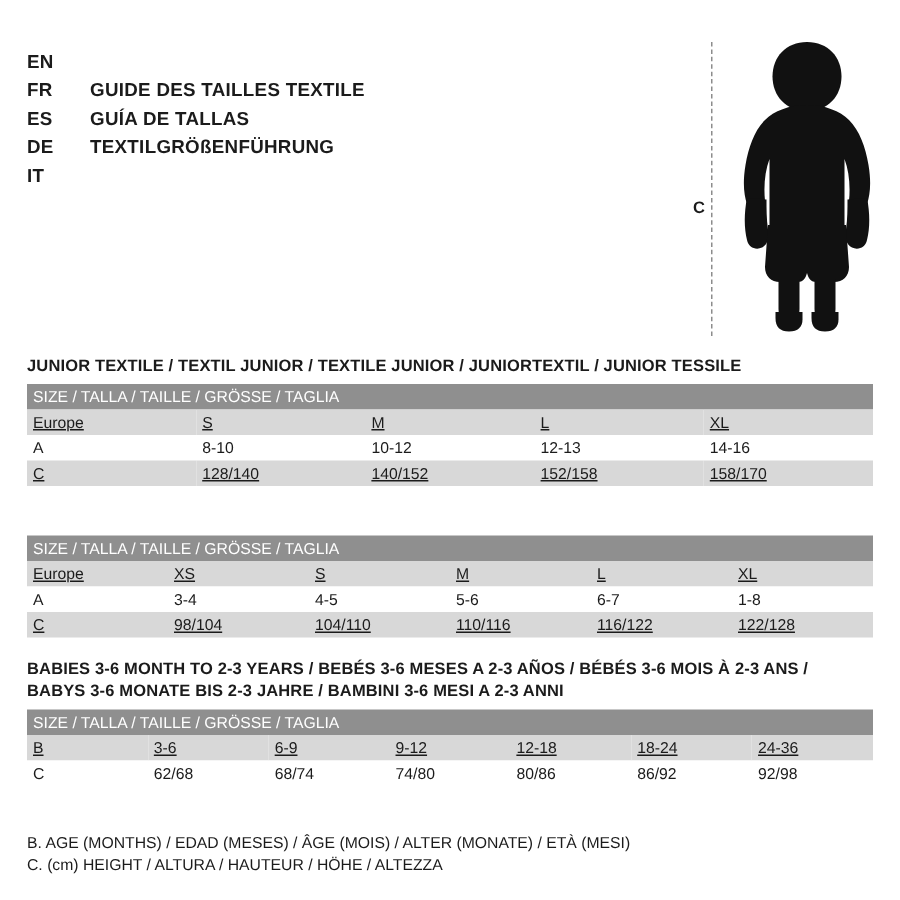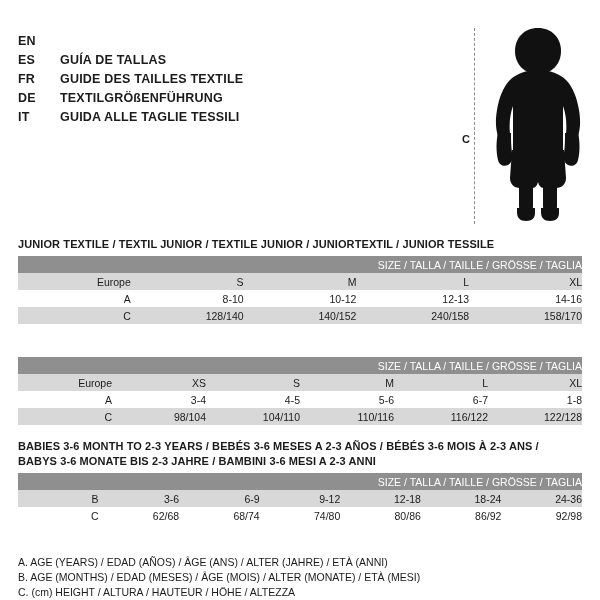--- a/index.html
+++ b/index.html
@@ -89,36 +89,36 @@
   }
 
   
   table.size-table {
     position: absolute;
     border-collapse: collapse;
     font-size: 10.5px;
     width: 564px;
     left: 18px;
     table-layout: fixed;
-    text-align: right;
   }
   table.size-table td {
     padding: 0 0 0 4px;
     height: 17px;
     vertical-align: middle;
     color: #1b1b1b;
   }
   tr.head-row td {
     background: #8f8f8f;
     color: #ffffff;
     font-weight: normal;
     height: 17px;
   }
   tr.grey-row td {
     background: #d8d8d8;
+    text-decoration: underline;
   }
   tr.white-row td {
     background: #ffffff;
   }
   .col-label {
     width: 92px;
   }
 
   
   .legend {
@@ -136,34 +136,33 @@
 </head>
 <body>
 
 <div class="page">
 
   <div class="lang-block">
     <div class="lang-row">
       <span class="lang-code">EN</span>
     </div>
     <div class="lang-row">
+      <span class="lang-code">FR</span>
+      <span class="lang-title">GUIDE DES TAILLES TEXTILE</span>
+    </div>
+    <div class="lang-row">
       <span class="lang-code">ES</span>
       <span class="lang-title">GUÍA DE TALLAS</span>
     </div>
     <div class="lang-row">
-      <span class="lang-code">FR</span>
-      <span class="lang-title">GUIDE DES TAILLES TEXTILE</span>
-    </div>
-    <div class="lang-row">
       <span class="lang-code">DE</span>
       <span class="lang-title">TEXTILGRÖßENFÜHRUNG</span>
     </div>
     <div class="lang-row">
       <span class="lang-code">IT</span>
-      <span class="lang-title">GUIDA ALLE TAGLIE TESSILI</span>
     </div>
   </div>
 
   <div class="figure-area">
     <div class="dashed-line"></div>
     <div class="c-marker">C</div>
     <svg class="silhouette" width="104" height="196" viewBox="0 0 104 196">
       <g fill="#111111">
 
         <path d="M52 2 C38 2 29 12 29 25 C29 38 38 48 52 48 C66 48 75 38 75 25 C75 12 66 2 52 2 Z"></path>
@@ -204,21 +203,21 @@
         <td class="col-label">A</td>
         <td>8-10</td>
         <td>10-12</td>
         <td>12-13</td>
         <td>14-16</td>
       </tr>
       <tr class="grey-row">
         <td class="col-label">C</td>
         <td>128/140</td>
         <td>140/152</td>
-        <td>240/158</td>
+        <td>152/158</td>
         <td>158/170</td>
       </tr>
     </tbody>
   </table>
 
   <table class="size-table" style="top:337px;">
     <tbody>
       <tr class="head-row">
         <td colspan="6">SIZE / TALLA / TAILLE / GRÖSSE / TAGLIA</td>
       </tr>
@@ -271,18 +270,17 @@
         <td>68/74</td>
         <td>74/80</td>
         <td>80/86</td>
         <td>86/92</td>
         <td>92/98</td>
       </tr>
     </tbody>
   </table>
 
   <div class="legend" style="top:535px;">
-    <div class="legend-line">A. AGE (YEARS) / EDAD (AÑOS) / ÂGE (ANS) / ALTER (JAHRE) / ETÀ (ANNI)</div>
     <div class="legend-line">B. AGE (MONTHS) / EDAD (MESES) / ÂGE (MOIS) / ALTER (MONATE) / ETÀ (MESI)</div>
     <div class="legend-line">C. (cm) HEIGHT / ALTURA / HAUTEUR / HÖHE / ALTEZZA</div>
   </div>
 
 </div>
 
 </body></html>

